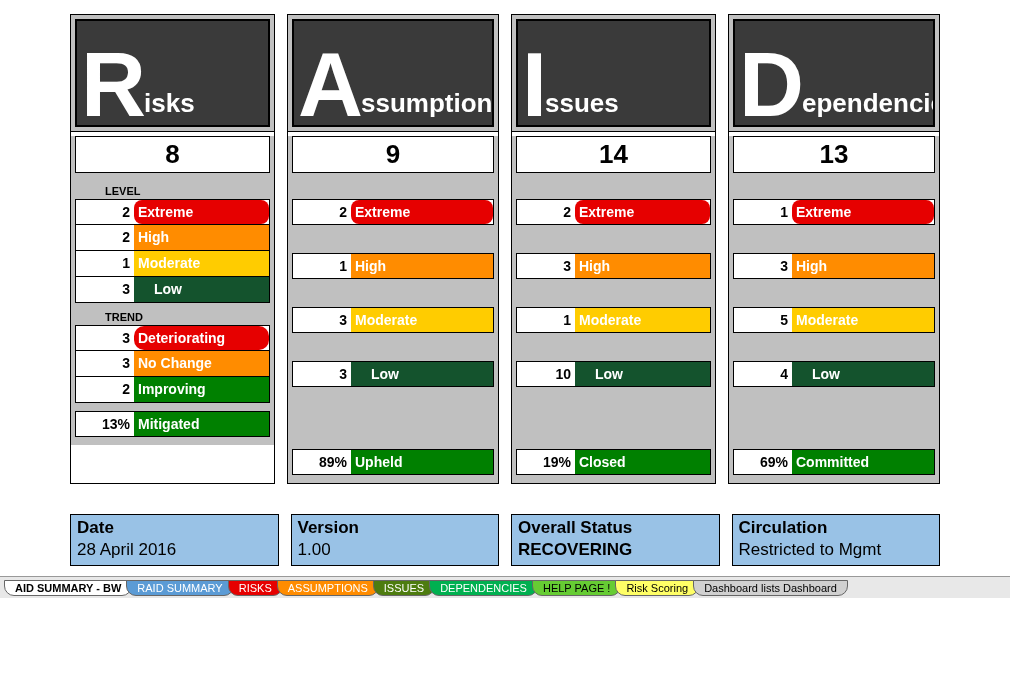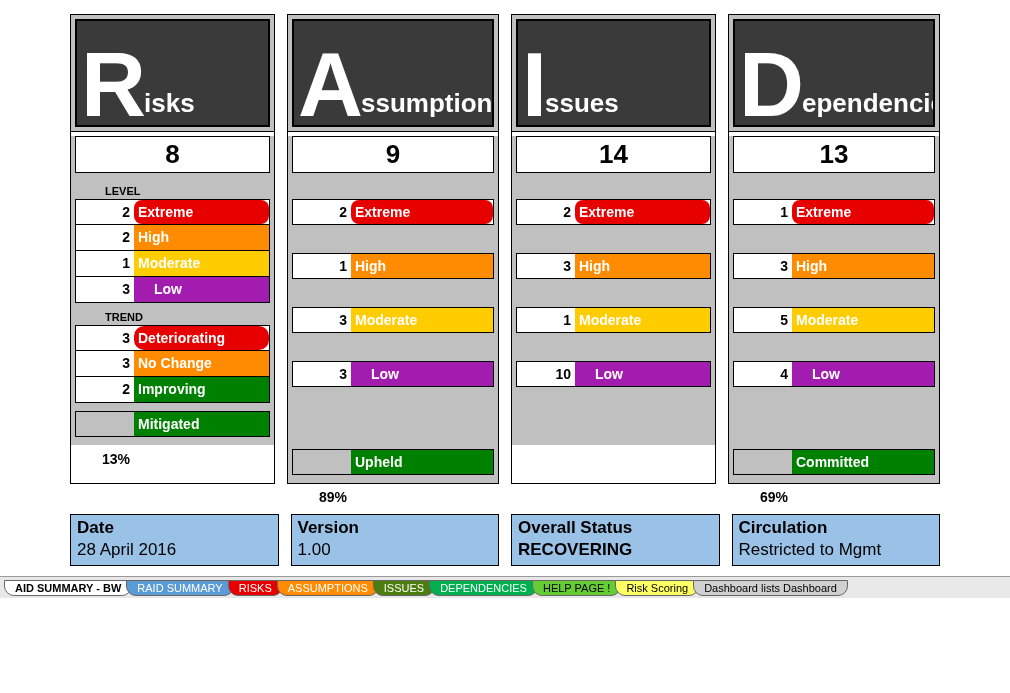--- a/index.html
+++ b/index.html
@@ -84,37 +84,37 @@
     color: #000;
   }
   .stat-label {
     flex: 1;
     color: #fff;
     padding-left: 4px;
   }
   .c-extreme { background: #e60000; border-radius: 8px; }
   .c-high { background: #ff8c00; }
   .c-moderate { background: #ffcc00; }
-  .c-low { background: #a21caf; padding-left: 20px; }
+  .c-low { background: #14532d; padding-left: 20px; }
   .c-deter { background: #e60000; border-radius: 10px; }
   .c-nochg { background: #ff8c00; }
   .c-impr { background: #008000; }
   .c-green { background: #008000; }
   .spacer28 { height: 28px; }
 
   .summary-row {
     display: flex;
     border: 1px solid #000;
     margin: 8px 4px 4px 4px;
     height: 26px;
     line-height: 24px;
     font-size: 14px;
     font-weight: bold;
   }
-  .summary-row .stat-num { width: 58px; margin-top: 35px; }
+  .summary-row .stat-num { width: 58px; }
 
   .info-row {
     display: flex;
     gap: 12px;
     padding: 20px 70px 10px 70px;
   }
   .info-box {
     width: 212px;
     background: #99c2e6;
     border: 1px solid #000;
@@ -262,20 +262,24 @@
         <div class="stat-row">
           <div class="stat-num">1</div>
           <div class="stat-label c-moderate">Moderate</div>
         </div>
         <div class="spacer28"></div>
         <div class="stat-row">
           <div class="stat-num">10</div>
           <div class="stat-label c-low">Low</div>
         </div>
         <div style="height:54px"></div>
+      <div class="summary-row">
+        <div class="stat-num">19%</div>
+        <div class="stat-label c-green">Closed</div>
+      </div>
     </div>
   </div>
     <div class="col">
     <div class="col-header">
       <div class="col-header-inner">
         <span class="big-letter">D</span>
           <span class="rest">ependencies</span>
       </div>
     </div>
     <div class="col-body">

